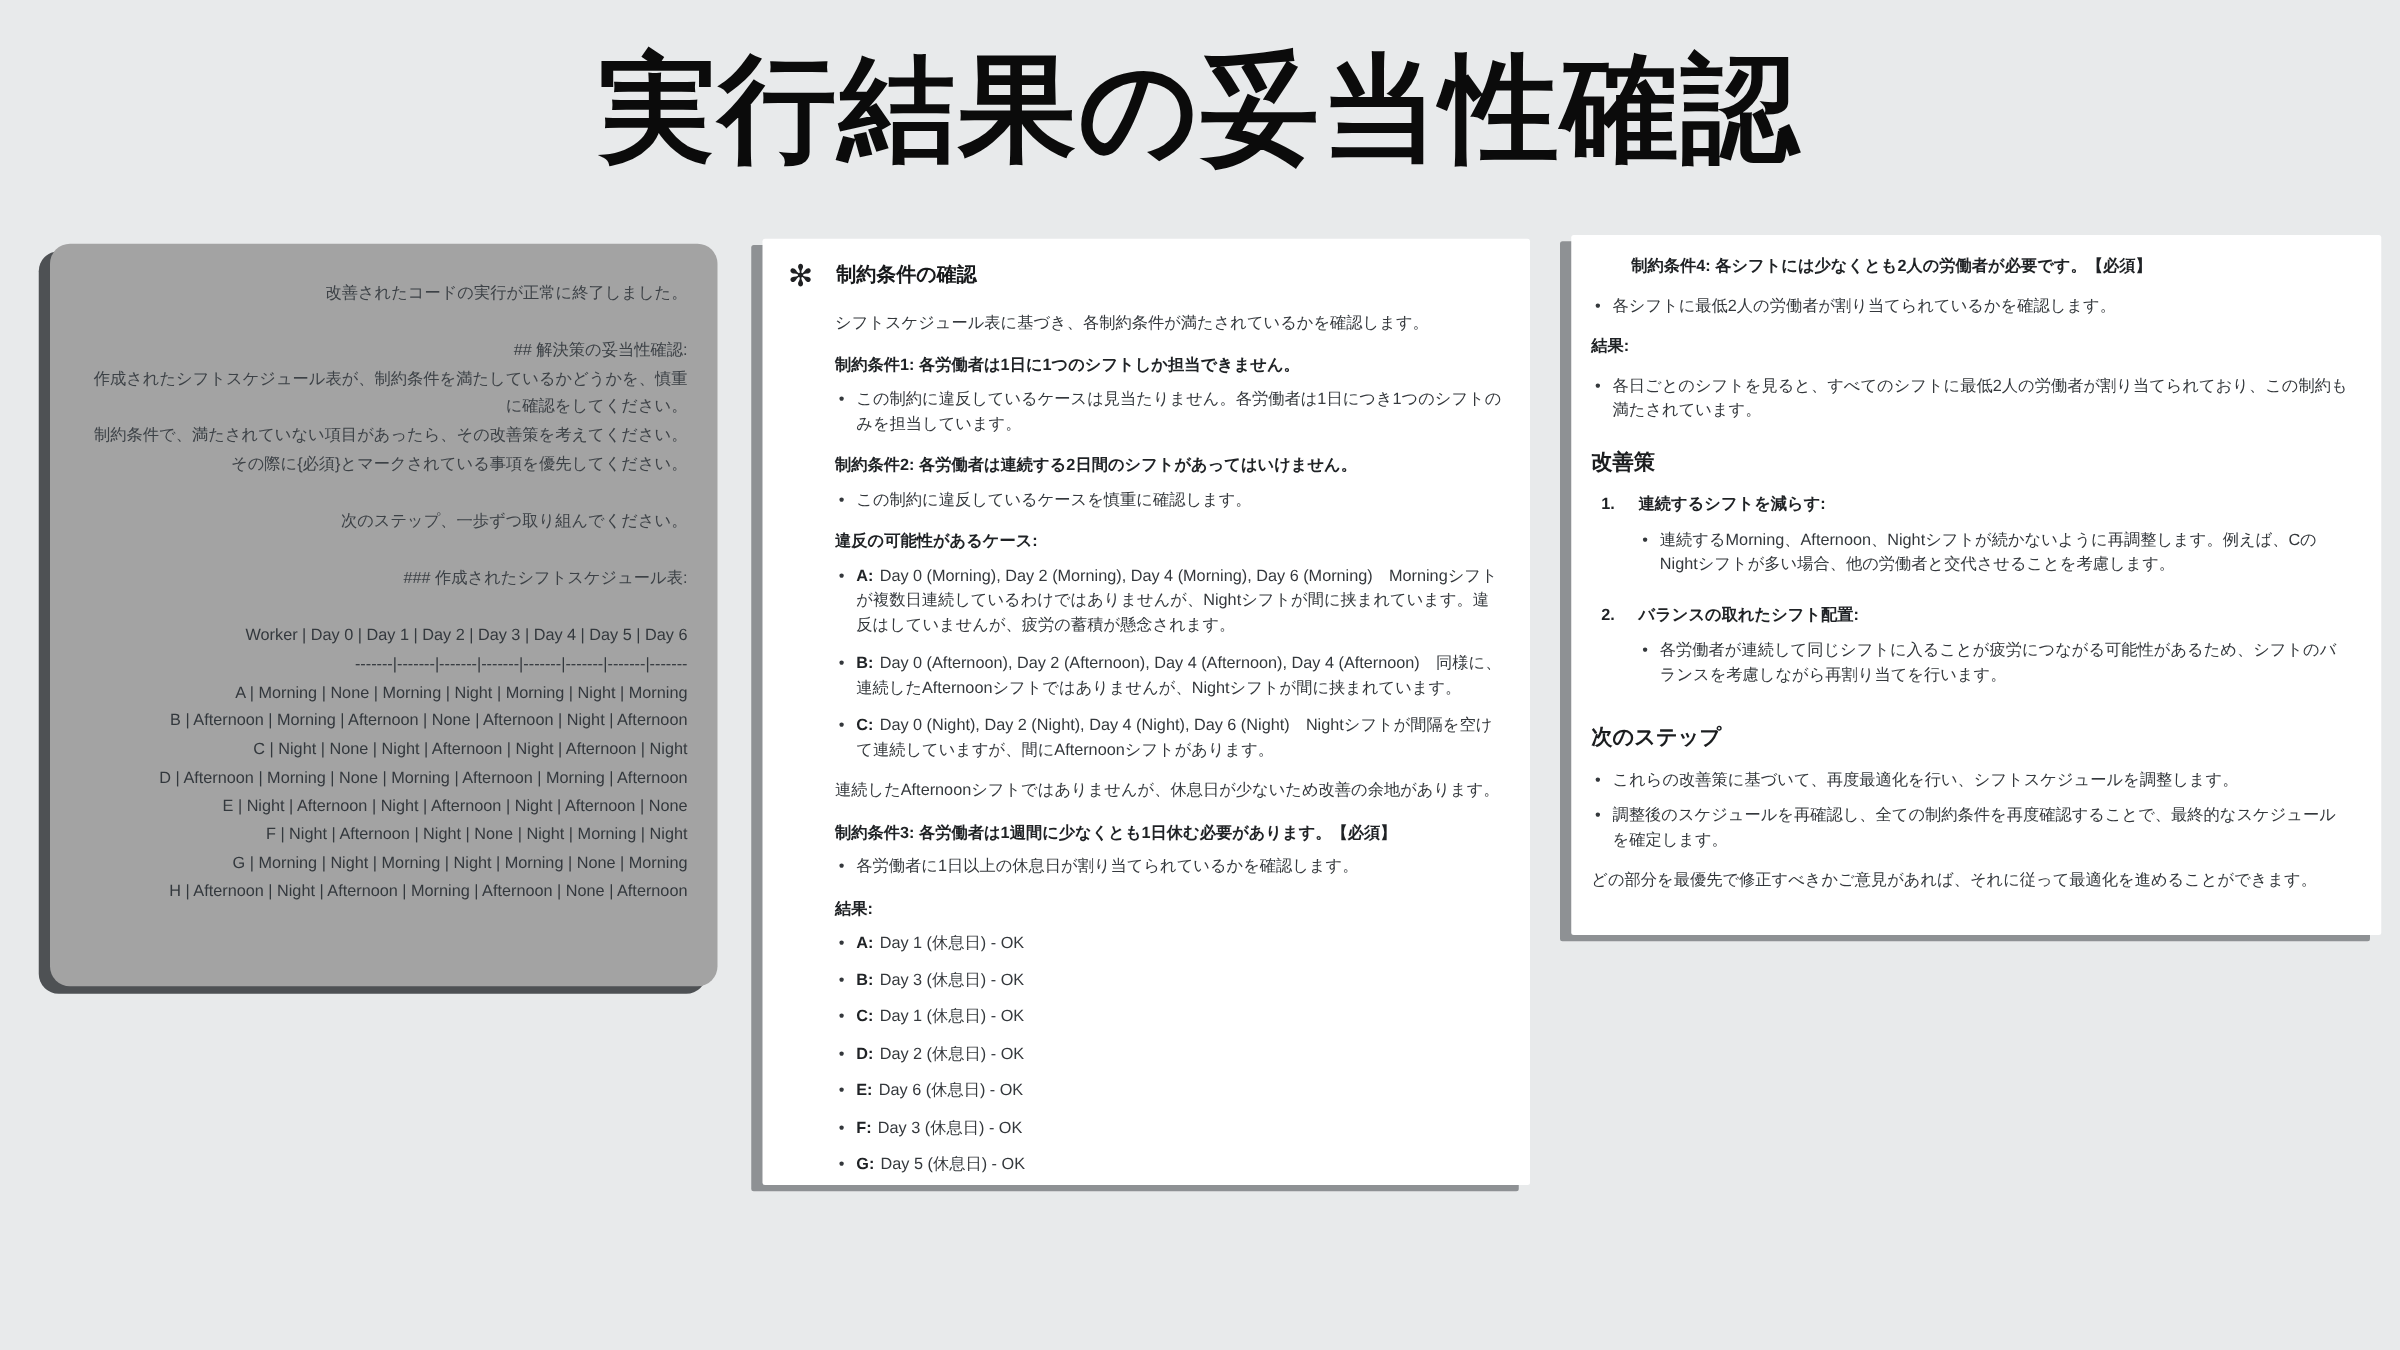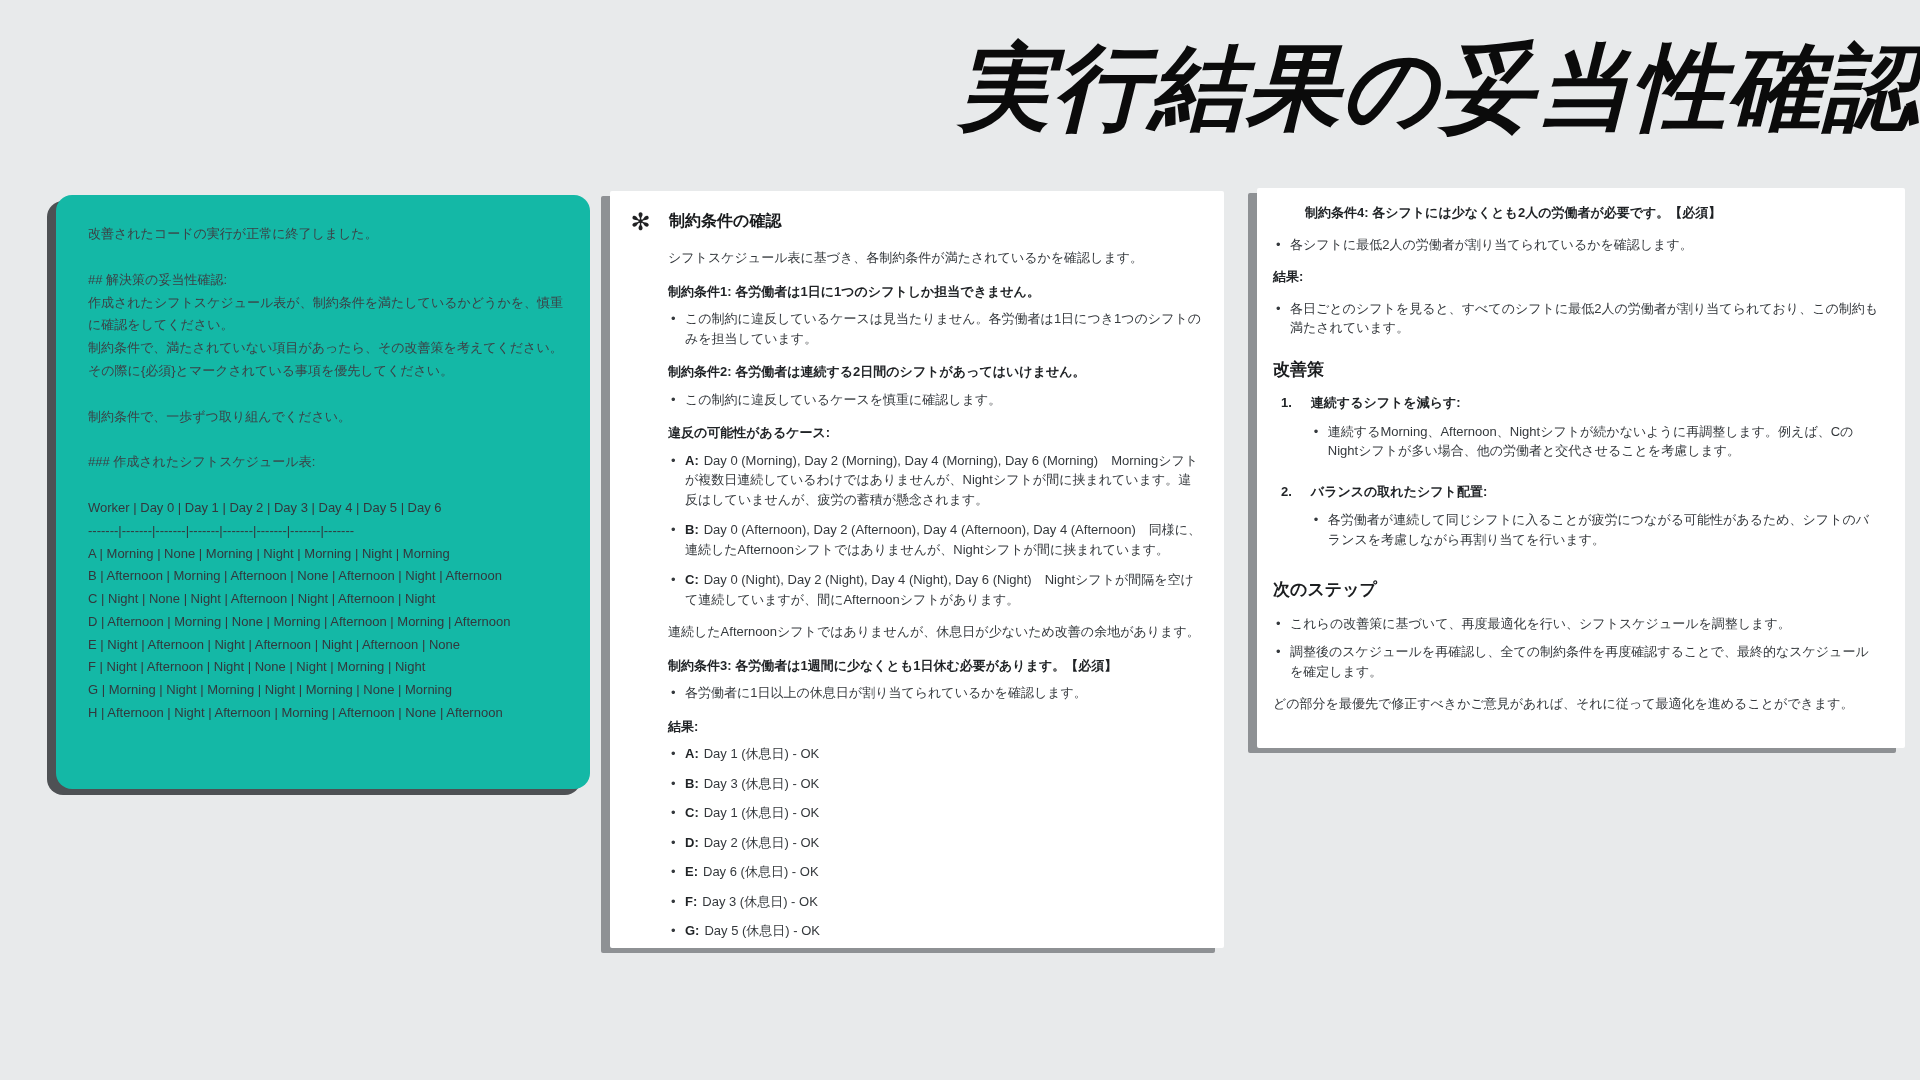--- a/index.html
+++ b/index.html
@@ -10,46 +10,46 @@
     font-family: "Liberation Sans", sans-serif;
     position: relative;
     overflow: hidden;
     color: #3b4045;
   }
 
   
   .slide-title {
     position: absolute;
     top: 34px; left: 0; width: 100%;
-    text-align: right;
+    text-align: center;
     font-family: "DejaVu Sans", sans-serif;
     font-size: 94px;
     font-weight: 900;
     letter-spacing: 2px;
     color: #0b0b0b;
     line-height: 1.15;
     margin: 0;
-    font-style: italic;
   }
 
   
   .panel {
     position: absolute;
     overflow: hidden;
   }
   .panel-left {
-    left: 56px; top: 195px;
+    left: 40px; top: 195px;
     width: 534px; height: 594px;
-    background: #14b8a6;
+    background: #a3a3a3;
     border-radius: 16px;
     box-shadow: -9px 6px 0 0 #4e5154;
     padding: 28px 24px 0 32px;
     font-size: 13px;
     line-height: 1.75;
     color: #3c4146;
+    text-align: right;
   }
   .panel-white {
     background: #ffffff;
     border-radius: 2px;
     box-shadow: -9px 5px 0 0 #8e9194;
     font-size: 13px;
     color: #34383c;
   }
   .panel-middle {
     left: 610px; top: 191px;
@@ -118,21 +118,21 @@
 </head>
 <body>
 
 <h1 class="slide-title">実行結果の妥当性確認</h1>
 
 <div class="panel panel-left">
   <p class="mb">改善されたコードの実行が正常に終了しました。</p>
   <p>## 解決策の妥当性確認:</p>
   <p>作成されたシフトスケジュール表が、制約条件を満たしているかどうかを、慎重に確認をしてください。</p>
   <p class="mb">制約条件で、満たされていない項目があったら、その改善策を考えてください。その際に{必須}とマークされている事項を優先してください。</p>
-  <p class="mb">制約条件で、一歩ずつ取り組んでください。</p>
+  <p class="mb">次のステップ、一歩ずつ取り組んでください。</p>
   <p class="mb">### 作成されたシフトスケジュール表:</p>
   <div class="schedule-table">
     <div>Worker | Day 0 | Day 1 | Day 2 | Day 3 | Day 4 | Day 5 | Day 6</div>
     <div>-------|-------|-------|-------|-------|-------|-------|-------</div>
     <div>A | Morning | None | Morning | Night | Morning | Night | Morning</div>
     <div>B | Afternoon | Morning | Afternoon | None | Afternoon | Night | Afternoon</div>
     <div>C | Night | None | Night | Afternoon | Night | Afternoon | Night</div>
     <div>D | Afternoon | Morning | None | Morning | Afternoon | Morning | Afternoon</div>
     <div>E | Night | Afternoon | Night | Afternoon | Night | Afternoon | None</div>
     <div>F | Night | Afternoon | Night | None | Night | Morning | Night</div>

